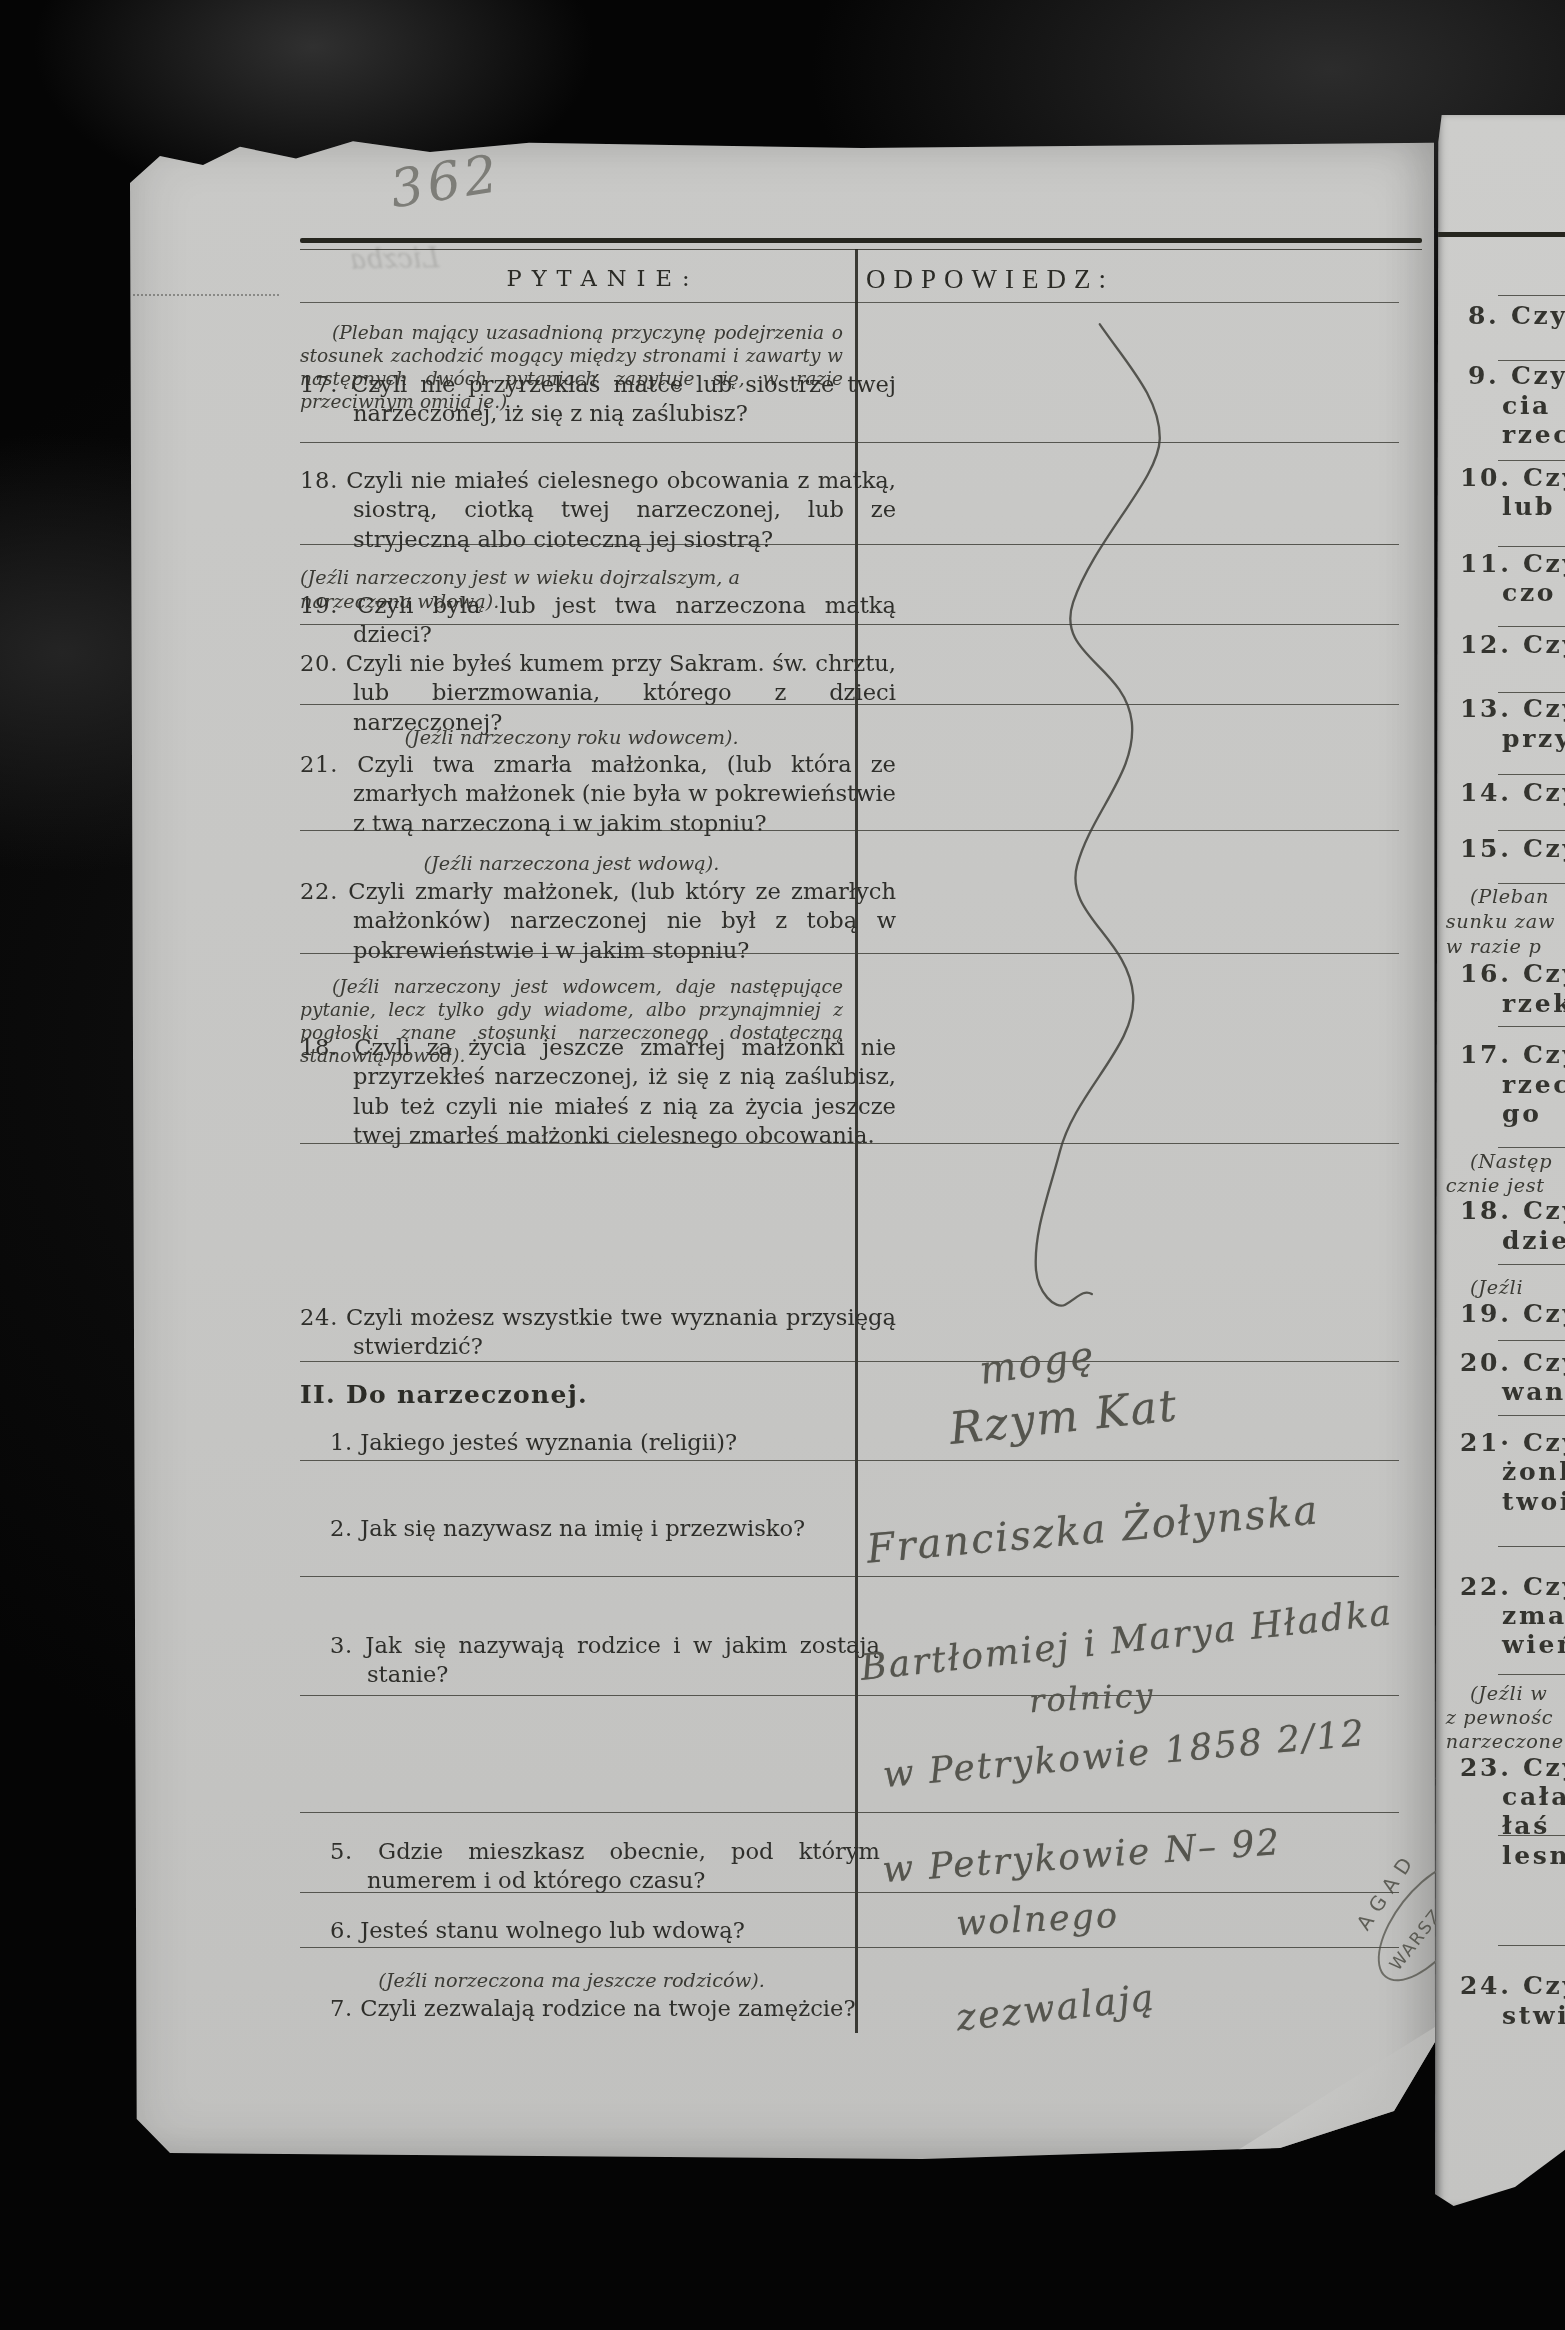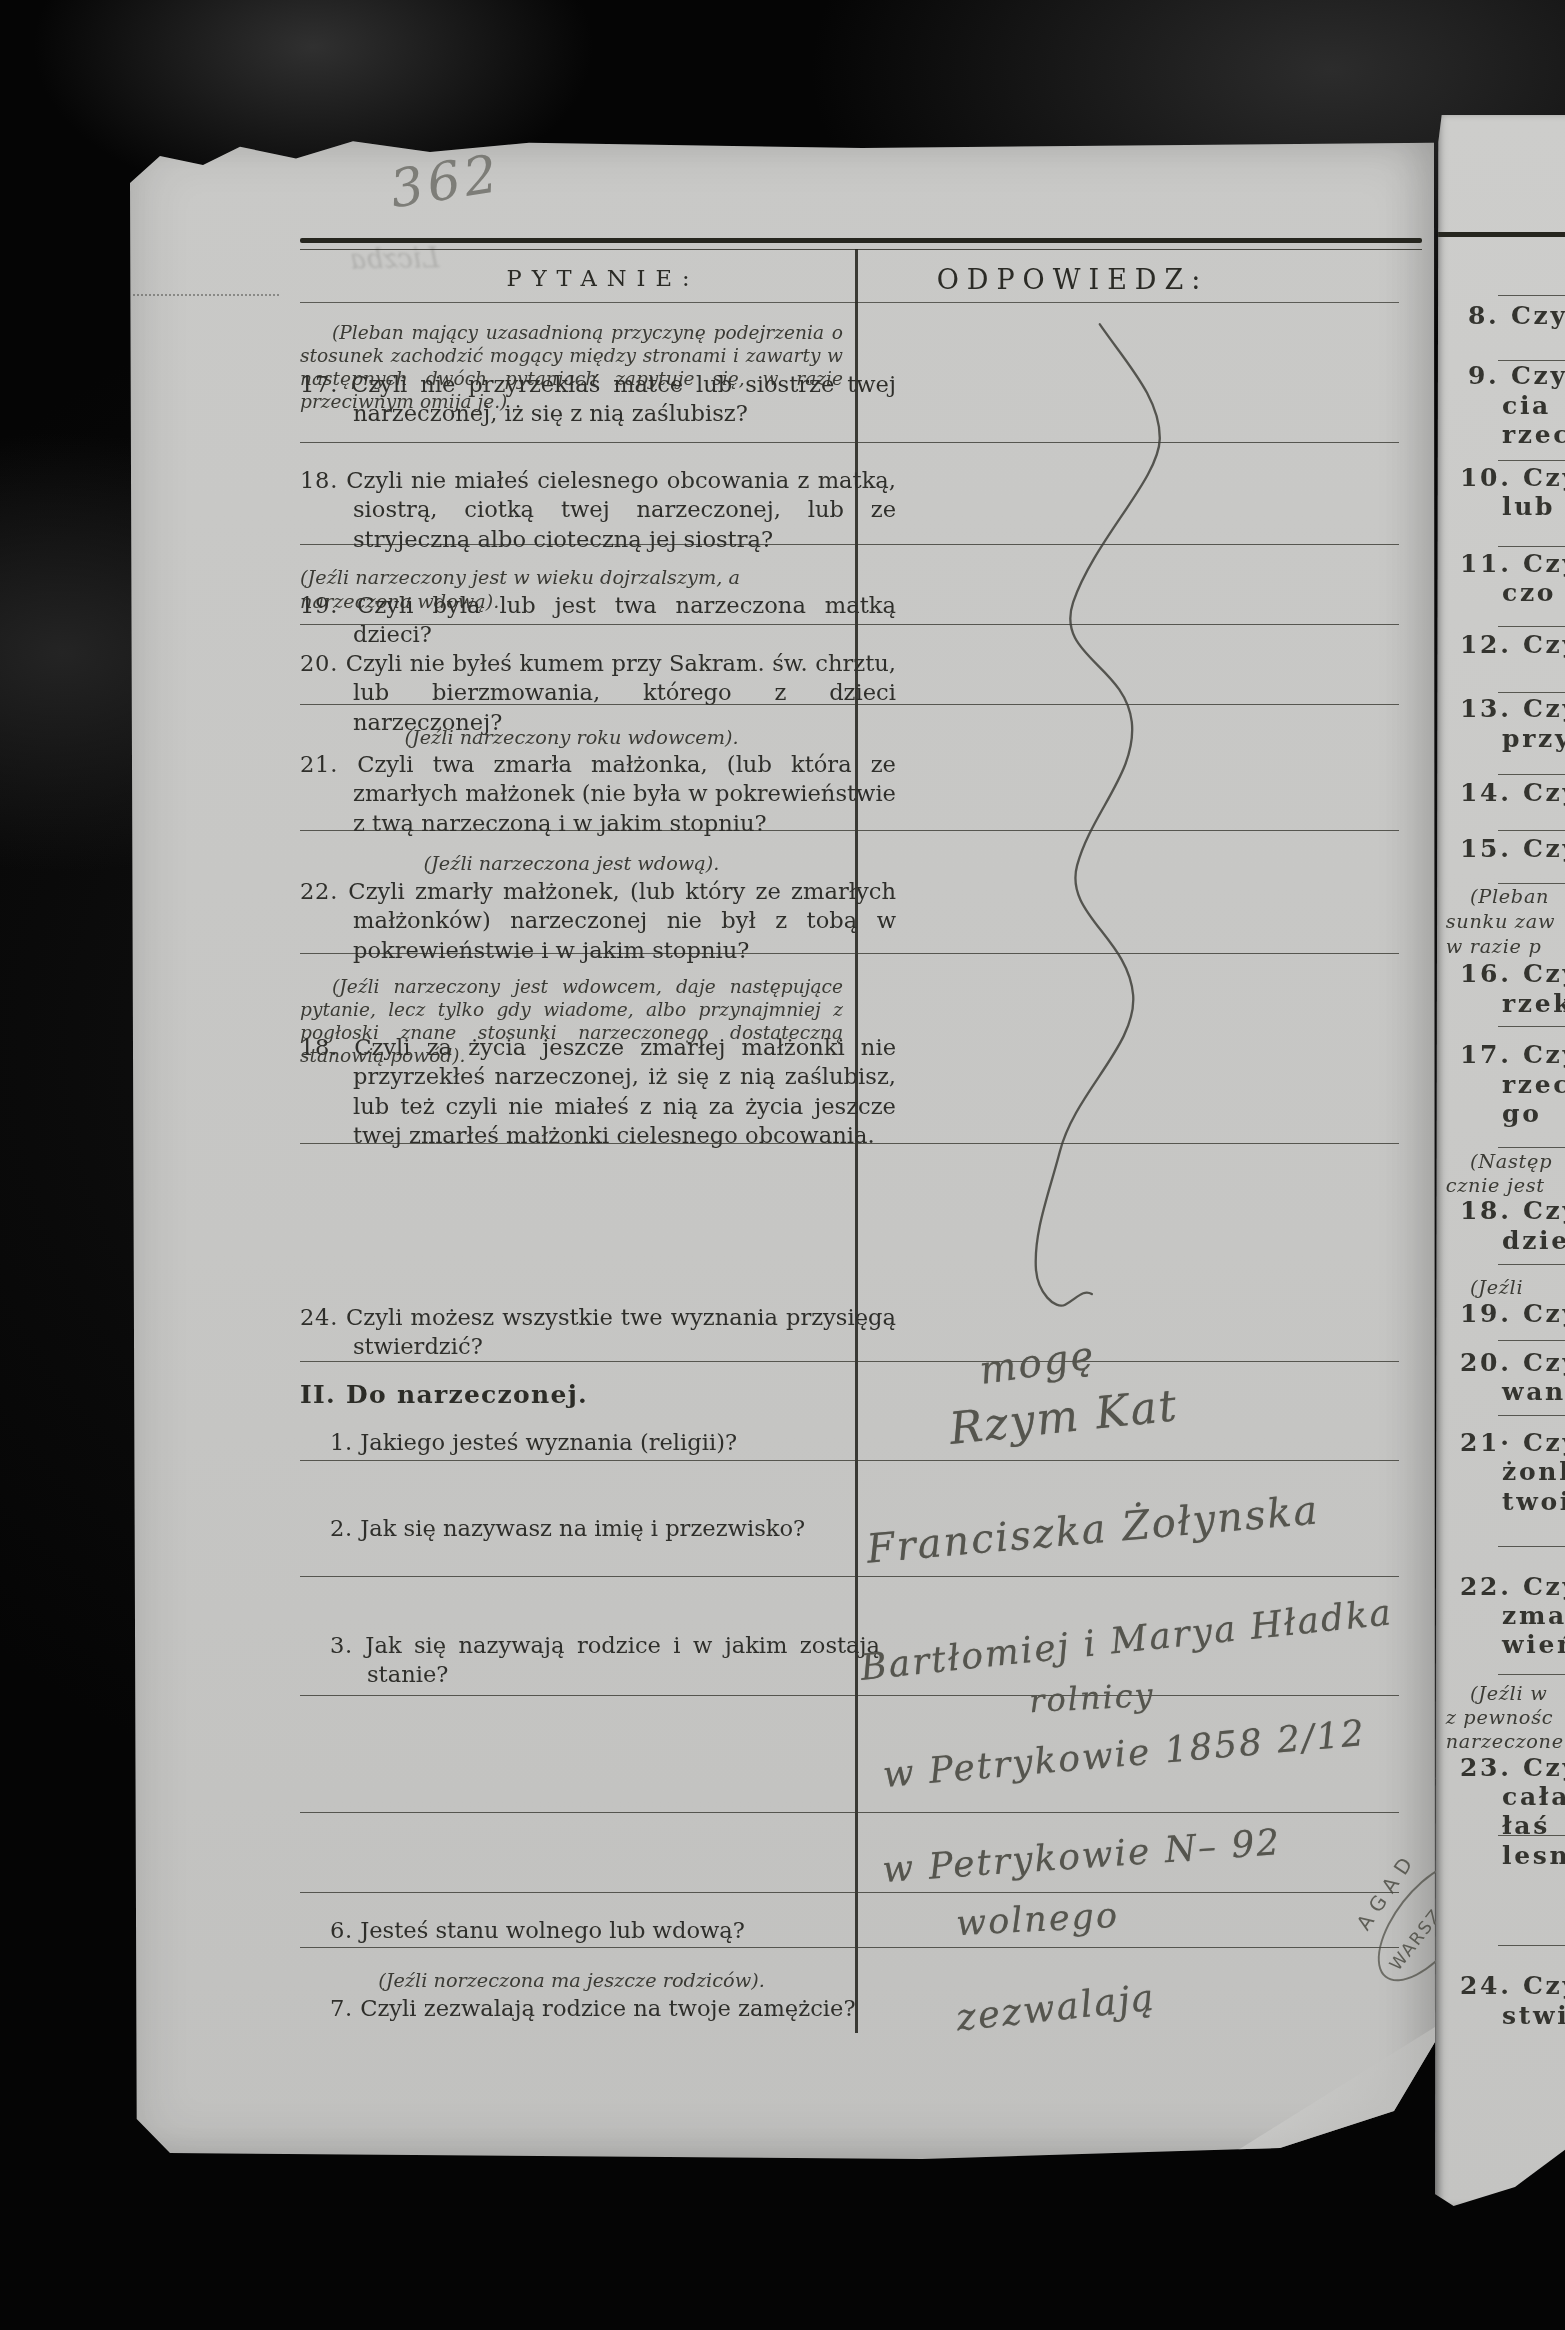--- a/index.html
+++ b/index.html
@@ -19,21 +19,21 @@
     color:#2f2f2b;}
   .pencil-no{position:absolute;left:260px;top:14.6px;font-size:52px;font-style:italic;
     color:#70706a;transform:rotate(-9deg);letter-spacing:4px;opacity:.85;}
   .ghost{position:absolute;left:220px;top:107px;font-size:27px;font-style:italic;color:#4a4a46;
     opacity:.20;filter:blur(1px);transform:scaleX(-1) rotate(1deg);}
   .dotline{position:absolute;left:2.7px;top:158px;width:146px;border-top:2px dotted rgba(60,60,55,.45);}
   .rule-thick{position:absolute;left:170px;top:102px;width:1122px;height:4.7px;background:#26261f;border-radius:2px;}
   .rule-thin{position:absolute;left:170px;top:113px;width:1122px;height:1.3px;background:rgba(40,40,32,.8);}
   .hdr{position:absolute;top:128px;font-size:29px;letter-spacing:10px;color:#2b2b26;white-space:nowrap;}
   .hdr.q{left:170px;width:553px;text-align:center;}
-  .hdr.a{left:736px;width:413px;text-align:center;letter-spacing:8px;font-size:27px;}
+  .hdr.a{left:736px;width:413px;text-align:left;letter-spacing:8px;font-size:27px;font-family:Liberation Serif, serif;}
   .hdr-underline{position:absolute;left:170px;top:166px;width:1099px;height:1.3px;background:rgba(55,55,48,.75);}
   .vdivider{position:absolute;left:725px;top:113px;width:2.7px;height:1784px;background:rgba(38,38,32,.88);}
   .sep{position:absolute;left:170px;width:1099px;height:1.3px;background:rgba(58,58,50,.8);}
   .note{position:absolute;left:170px;width:543px;font-style:italic;font-size:19.3px;line-height:1.24;color:#3b3b35;}
   .note.center{text-align:center;}
   .note.just{text-align:justify;text-indent:32px;}
   .q{position:absolute;left:170px;width:543px;font-size:22.6px;line-height:1.3;
      text-align:justify;padding-left:53px;text-indent:-53px;}
   .q .num{letter-spacing:0.7px;}
   .q2{left:200px;width:513px;padding-left:37px;text-indent:-37px;}
@@ -123,20 +123,21 @@
     <div class="note just" style="top:839px;font-size:18.6px;">(Jeźli narzeczony jest wdowcem, daje następujące pytanie, lecz tylko gdy wiadome, albo przynajmniej z pogłoski znane stosunki narzeczonego dostateczną stanowią powód).</div>
     <div class="q" style="top:897px"><span class="num">18.</span> <span>Czyli za życia jeszcze zmarłej małżonki nie przyrzekłeś narzeczonej, iż się z nią zaślubisz, lub też czyli nie miałeś z nią za życia jeszcze twej zmarłeś małżonki cielesnego obcowania.</span></div>
 
     <div class="q" style="top:1167px"><span class="num">24.</span> <span>Czyli możesz wszystkie twe wyznania przysięgą stwierdzić?</span></div>
 
     <div class="sec-title">II. Do narzeczonej.</div>
 
     <div class="q q2" style="top:1292px"><span class="num">1.</span> <span>Jakiego jesteś wyznania (religii)?</span></div>
     <div class="q q2" style="top:1378px"><span class="num">2.</span> <span>Jak się nazywasz na imię i przezwisko?</span></div>
     <div class="q q2" style="top:1495px"><span class="num">3.</span> <span>Jak się nazywają rodzice i w jakim zostają stanie?</span></div>
+    <div class="q q2" style="top:1701px"><span class="num">5.</span> <span>Gdzie mieszkasz obecnie, pod którym numerem i od którego czasu?</span></div>
     <div class="q q2" style="top:1780px"><span class="num">6.</span> <span>Jesteś stanu wolnego lub wdową?</span></div>
 
     <div class="note center" style="top:1833px">(Jeźli norzeczona ma jeszcze rodziców).</div>
     <div class="q q2" style="top:1858px"><span class="num">7.</span> <span>Czyli zezwalają rodzice na twoje zamężcie?</span></div>
 
     <svg class="squiggle" width="453" height="1019" viewBox="0 0 680 1530">
       <path d="M357,8 C400,70 448,120 447,180 C446,240 350,330 317,425
                C290,505 395,520 405,605 C413,680 345,740 323,820
                C303,893 400,930 407,1015 C413,1090 320,1160 297,1250
                C280,1315 258,1370 261,1425 C263,1462 290,1488 305,1480

